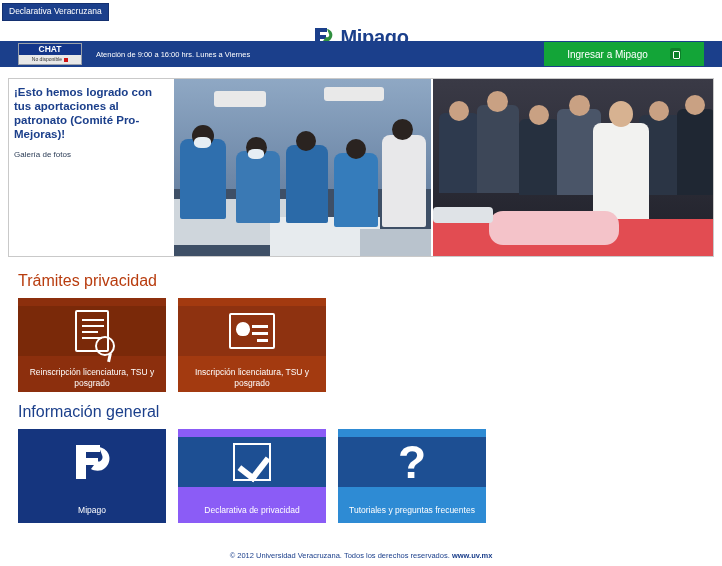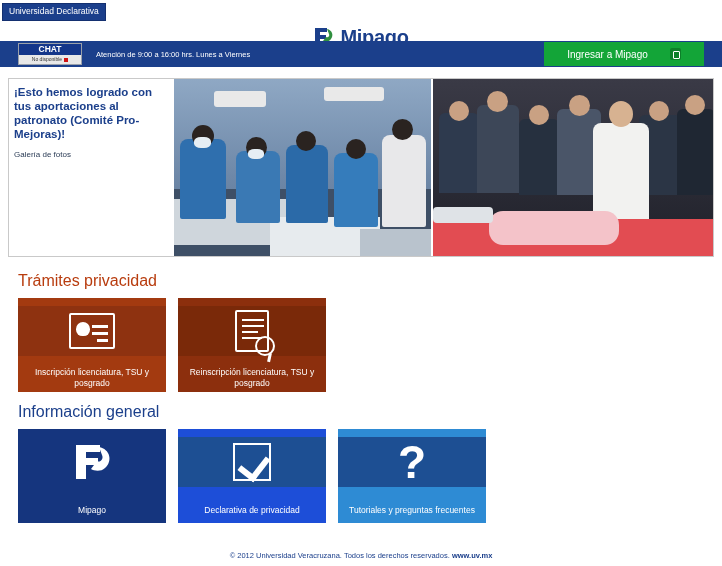--- a/index.html
+++ b/index.html
@@ -239,21 +239,21 @@
     line-height: 11px;
   }
   .c-darkred { background: #a33a10; }
   .c-darkred .card-icon { background: #8e3210; }
   .c-darkred2 { background: #8c2f0d; }
   .c-darkred2 .card-icon { background: #7a2909; }
   .c-orange { background: #e8a020; }
   .c-orange .card-icon { background: #1e3f7a; }
   .c-navy { background: #15357e; }
   .c-navy .card-icon { background: #15357e; }
-  .c-navy2 { background: #1d4ed8; }
+  .c-navy2 { background: #8b5cf6; }
   .c-navy2 .card-icon { background: #1d4f93; }
   .c-lightblue { background: #2e8bd4; }
   .c-lightblue .card-icon { background: #1d4f93; }
 
   
   .icon-box {
     width: 46px;
     height: 36px;
     border: 2px solid #ffffff;
     border-radius: 2px;
@@ -377,21 +377,21 @@
     font-weight: bold;
     text-decoration: none;
   }
 </style>
 </head>
 <body>
 
 
 
 
-<div class="uv-tag">Universidad Declarativa</div>
+<div class="uv-tag">Declarativa Veracruzana</div>
 
 
 <div class="logo-row">
   <div class="logo-wrap">
     <span class="logo-mark">
       <svg width="22" height="24" viewBox="0 0 22 24">
         <path d="M2 2 L14 2 L14 6 L7 6 L7 9 L13 9 L13 13 L7 13 L7 22 L2 22 Z" fill="#1b3f8b"></path>
         <path d="M14 3 C19 4 21 9 18 13 C16 16 12 16 10 15 L13 11 C15 12 17 10 16 8 Z" fill="#2f8f3f"></path>
       </svg>
     </span>
@@ -461,44 +461,44 @@
       <div class="pb-tablecloth" style="left:0;top:140px;width:280px;height:40px;"></div>
       <div class="pb-pink" style="left:56px;top:132px;width:130px;height:34px;"></div>
       <div class="pb-white" style="left:0;top:128px;width:60px;height:16px;border-radius:4px;background:#dfe3e7;"></div>
     </div>
   </div>
 </div>
 
 
 <div class="section-title" style="top:272px;">Trámites privacidad</div>
 <div class="cards" style="top:298px;">
-  <div class="card c-darkred">
-    <div class="card-icon">
-      <span class="icon-box">
-        <span class="ib-face"></span>
-        <span class="ib-line" style="top:10px;width:16px;"></span>
-        <span class="ib-line" style="top:17px;width:16px;"></span>
-        <span class="ib-line" style="top:24px;width:11px;"></span>
-      </span>
-    </div>
-    <div class="card-label">Inscripción licenciatura, TSU y posgrado</div>
-  </div>
   <div class="card c-darkred2">
     <div class="card-icon">
       <span class="icon-doc">
         <span class="dl" style="top:7px;width:22px;"></span>
         <span class="dl" style="top:13px;width:22px;"></span>
         <span class="dl" style="top:19px;width:16px;"></span>
         <span class="dl" style="top:25px;width:20px;"></span>
         <span class="seal"></span>
         <span class="ribbon"></span>
       </span>
     </div>
     <div class="card-label">Reinscripción licenciatura, TSU y posgrado</div>
   </div>
+  <div class="card c-darkred">
+    <div class="card-icon">
+      <span class="icon-box">
+        <span class="ib-face"></span>
+        <span class="ib-line" style="top:10px;width:16px;"></span>
+        <span class="ib-line" style="top:17px;width:16px;"></span>
+        <span class="ib-line" style="top:24px;width:11px;"></span>
+      </span>
+    </div>
+    <div class="card-label">Inscripción licenciatura, TSU y posgrado</div>
+  </div>
 </div>
 
 
 <div class="section-title blue" style="top:403px;">Información general</div>
 <div class="cards" style="top:429px;">
   <div class="card c-navy">
     <div class="card-icon">
       <svg class="icon-mipago" viewBox="0 0 44 42">
         <path d="M6 4 L30 4 L30 11 L16 11 L16 17 L28 17 L28 24 L16 24 L16 38 L6 38 Z" fill="#ffffff"></path>
         <path d="M29 6 C40 8 43 20 35 27 C31 31 24 30 21 28 L27 20 C30 22 34 18 32 14 Z" fill="#ffffff"></path>

